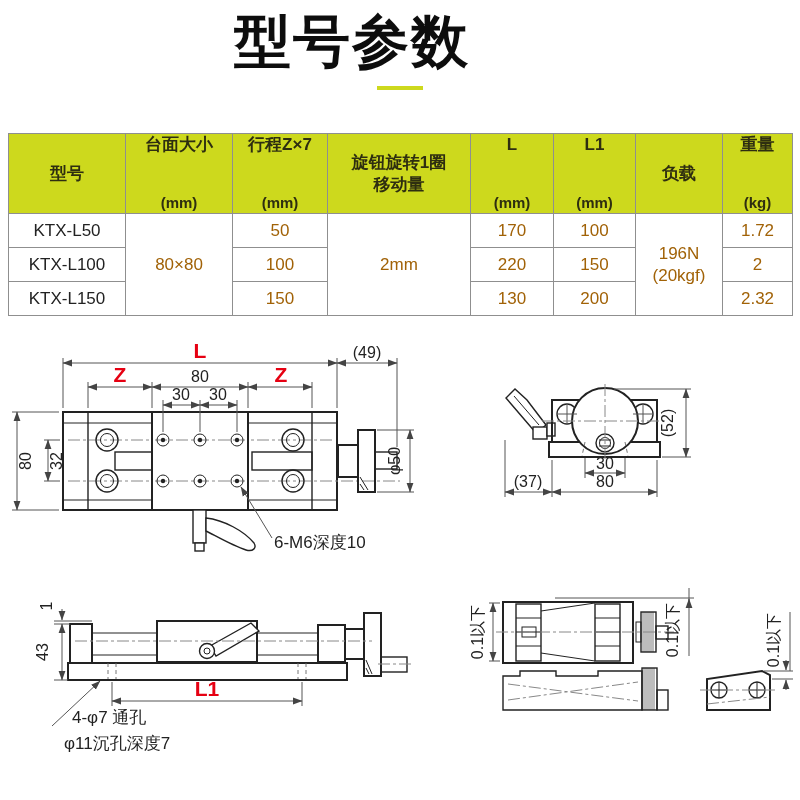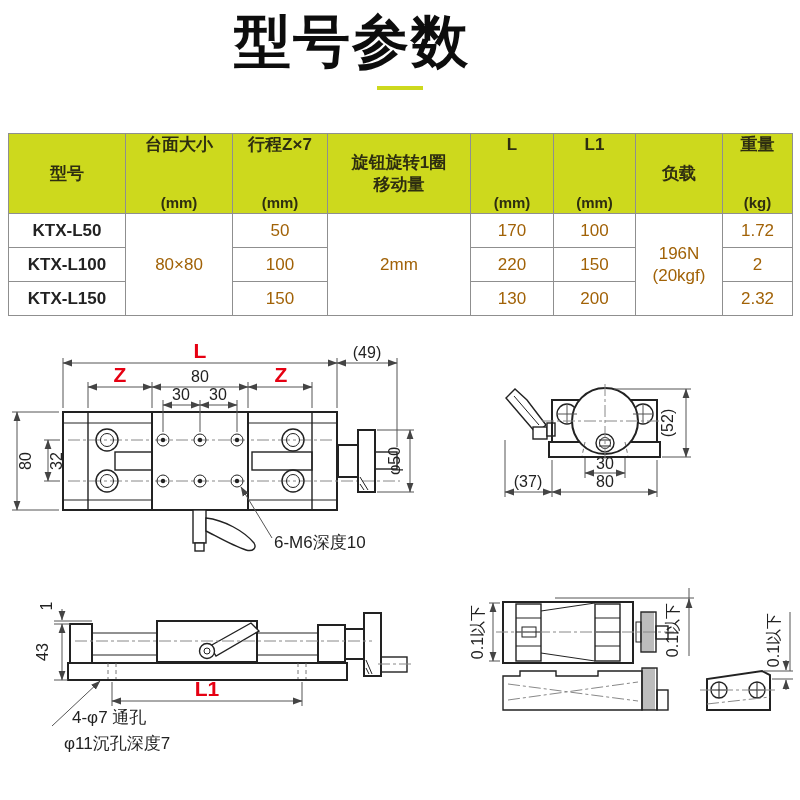--- a/index.html
+++ b/index.html
@@ -17,21 +17,21 @@
   table.spec{
     position:absolute;left:8px;top:133px;width:784px;
     border-collapse:collapse;table-layout:fixed;padding-left:30px;
   }
   .spec th,.spec td{
     border:1px solid #8f8f8f;text-align:center;vertical-align:middle;
     color:#a16207;padding:0;line-height:1.25;
   }
   .spec thead th{height:50px;background:#cdd91d;font-size:17px;font-weight:700;color:#2e2e10;}
   .spec tbody td{height:33px;font-size:17px;background:#fff;}
-  .spec .model{font-weight:700;color:#222;margin-left:7px;}
+  .spec .model{font-weight:400;color:#222;margin-left:7px;}
   .hl2{font-size:15px;font-weight:700;margin-top:39px;}
   svg.drawings{position:absolute;left:0;top:330px;}
   svg .p2{fill:none;stroke:#222;stroke-width:2;}
   svg .p15{fill:none;stroke:#222;stroke-width:1.4;}
   svg .p1{fill:none;stroke:#222;stroke-width:1;}
   svg .pw{fill:#fff;stroke:#222;stroke-width:2;}
   svg .pw1{fill:#fff;stroke:#222;stroke-width:1.4;}
   svg .dim{stroke:#555;stroke-width:1;fill:none;}
   svg .cl{stroke:#888;stroke-width:1;fill:none;stroke-dasharray:12 3 3 3;}
   svg .hid{stroke:#666;stroke-width:0.9;fill:none;stroke-dasharray:4 3;}

